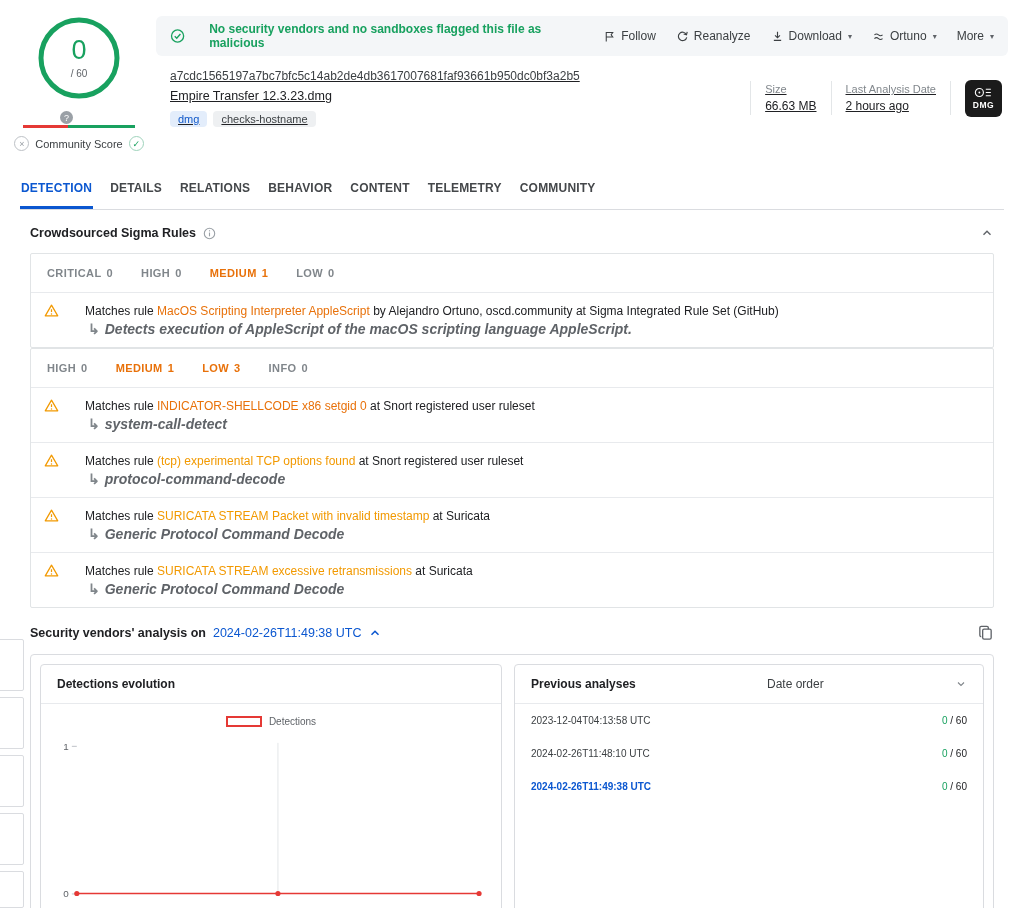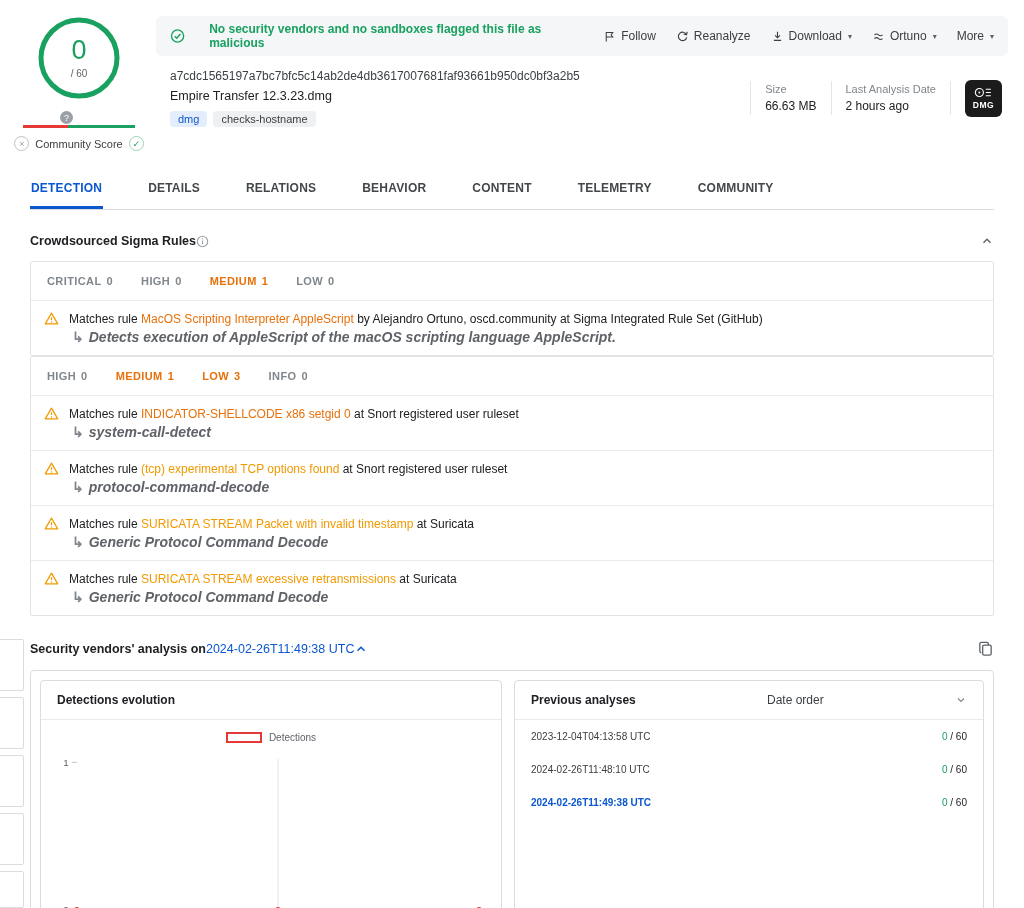--- a/index.html
+++ b/index.html
@@ -25,51 +25,51 @@
   .circ-icon.teal { border-color:#9fd3bc; color:#18a15f; }
 
   .header-main { flex:1; min-width:0; display:flex; flex-direction:column; }
   .banner { background:#f4f6f8; border-radius:6px; display:flex; align-items:center; padding:0 14px; height:40px; gap:24px; }
   .banner-text { color:#18a15f; font-weight:bold; font-size:12px; }
   .actions { margin-left:auto; display:flex; align-items:center; gap:20px; }
   .action-btn { display:flex; align-items:center; gap:5px; font-size:12px; color:#3c4043; cursor:pointer; white-space:nowrap; }
   .action-btn svg { display:block; }
   .caret { font-size:8px; color:#5f6368; margin-left:1px; }
 
-  .file-row { display:flex; align-items:center; padding:13px 6px 0 14px; }
+  .file-row { display:flex; align-items:center; padding:13px 6px 0 14px;text-decoration:underline; }
   .file-info { flex:1; min-width:0; }
   .hash { font-size:12px; color:#3c4043; margin-bottom:6px; white-space:nowrap; overflow:hidden; }
   .fname { font-size:12.5px; color:#202124; margin-bottom:8px; }
   .tags { display:flex; gap:6px; }
   .tag { font-size:11px; padding:2px 8px; border-radius:4px; background:#eef0f2; color:#3c4043; cursor:pointer; }
   .tag.blue { background:#e3edfb; color:#1159c9; }
   .meta { display:flex; align-items:center; gap:14px; flex:none; }
   .meta-divider { width:1px; height:34px; background:#e3e6e8; }
   .meta-label { font-size:11px; color:#80868b; margin-bottom:4px; }
   .meta-value { font-size:12px; color:#202124; }
   .dmg-badge { width:37px; height:37px; background:#1b1b1b; border-radius:6px; color:#fff;
     display:flex; flex-direction:column; align-items:center; justify-content:center; gap:2px; }
   .dmg-text { font-size:8.5px; font-weight:bold; letter-spacing:0.5px; }
 
   
-  .tabs { display:flex; gap:44px; margin:20px 30px 0; border-bottom:1px solid #dadce0; }
+  .tabs { display:flex; gap:16px; margin:20px 20px 0; border-bottom:1px solid #dadce0; }
   .tab { padding:10px 1px 11px; font-size:12px; font-weight:bold; color:#44474a; letter-spacing:0.2px;
     border-bottom:3px solid transparent; cursor:pointer; }
   .tab.active { color:#0b57d0; border-color:#0b57d0; }
 
   
   .main { margin:0 30px; }
-  .sec-head { display:flex; align-items:center; margin:24px 0 13px; font-size:12.5px; font-weight:bold; color:#202124; }
+  .sec-head { display:flex; align-items:center; gap:7px; margin:16px 0 13px; font-size:12.5px; font-weight:bold; color:#202124; }
   .spacer { flex:1; }
   .chev-btn { cursor:pointer; display:flex; }
   .panel { border:1px solid #e1e4e6; border-radius:2px; }
   .sev-row { display:flex; gap:28px; padding:13px 16px; font-size:11px; font-weight:bold; color:#80868b; letter-spacing:0.4px; }
   .sev { display:flex; gap:5px; cursor:pointer; }
   .sev.active { color:#e8710a; }
-  .rule-row { display:flex; gap:10px; padding:9px 13px 10px; border-top:1px solid #e8eaed; font-size:12px; }
+  .rule-row { display:flex; gap:26px; padding:9px 13px 10px; border-top:1px solid #e8eaed; font-size:12px; }
   .warn-wrap { flex:none; padding-top:1px; }
   .rule-line { line-height:1.5; color:#202124; }
   .rule-link { text-decoration:none; cursor:pointer; }
   .rule-link.medium { color:#e8710a; }
   .rule-link.low { color:#f29900; }
   .rule-detail { margin-top:1px; color:#5f6368; font-size:14px; padding-left:3px;font-weight:bold; }
   .branch { color:#80868b; margin-right:5px; font-style:normal; }
   .it { font-style:italic; }
   .date-link { color:#0b57d0; font-weight:normal; cursor:pointer; }
 

